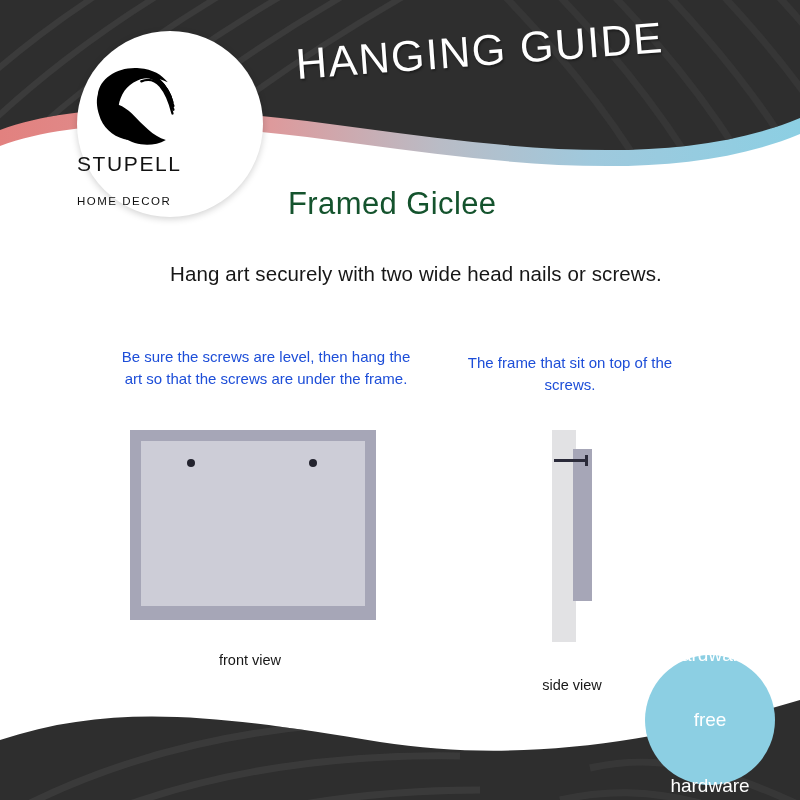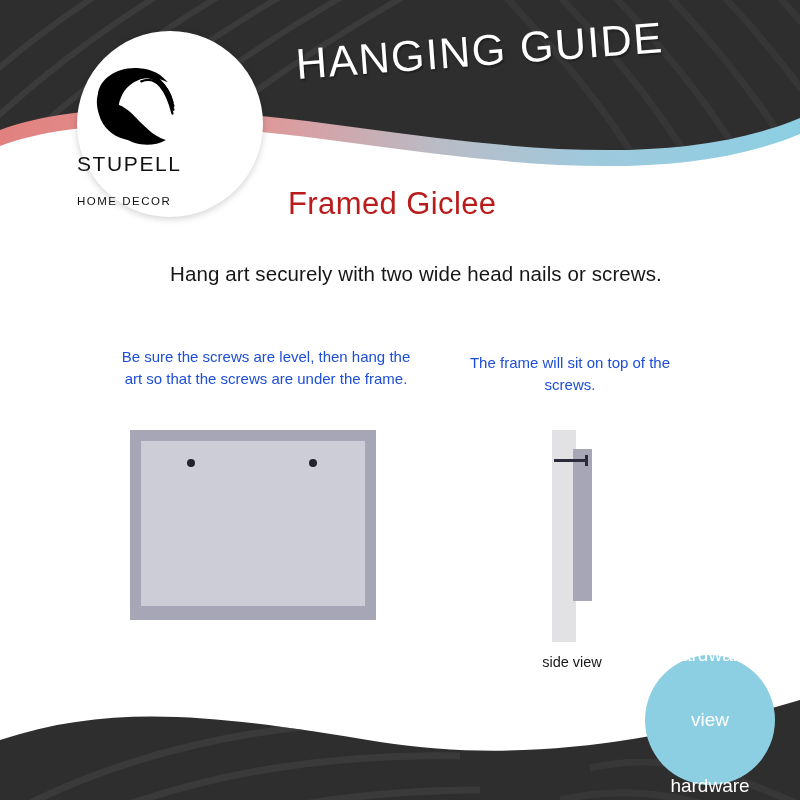--- a/index.html
+++ b/index.html
@@ -80,21 +80,21 @@
     text-shadow: 1px 2px 2px rgba(0,0,0,0.35);
     white-space: nowrap;
   }
 
   
   #product-title {
     position: absolute;
     left: 288px;
     top: 186px;
     font-size: 31px;
-    color: #b91c1c;
+    color: #14532d;
     font-weight: 400;
     letter-spacing: 0.4px;
     z-index: 20;
   }
   #lead-instruction {
     position: absolute;
     left: 16px;
     top: 262px;
     width: 800px;
     text-align: center;
@@ -118,21 +118,21 @@
   #side-caption  { left: 452px; top: 352px; width: 236px; }
 
   .view-label {
     position: absolute;
     text-align: center;
     font-size: 14.5px;
     color: #171717;
     z-index: 20;
   }
   #front-view-label { left: 160px; top: 652px; width: 180px; }
-  #side-view-label  { left: 492px; top: 654px; width: 160px; }
+  #side-view-label  { left: 492px; top: 677px; width: 160px; }
 
   
   #front-view-diagram {
     position: absolute;
     left: 130px;
     top: 430px;
     width: 246px;
     height: 190px;
     background: #a6a6b7;
     box-sizing: border-box;
@@ -315,37 +315,38 @@
     <div id="logo-subword">HOME DECOR</div>
   </div>
 
   <div id="hanging-guide-title">HANGING GUIDE</div>
 
   <div id="product-title">Framed Giclee</div>
 
   <div id="lead-instruction">Hang art securely with two wide head nails or screws.</div>
 
   <div id="front-caption" class="caption-block">Be sure the screws are level, then hang the art so that the screws are under the frame.</div>
-  <div id="side-caption" class="caption-block">The frame will sit on top of the screws.</div>
+  <div id="side-caption" class="caption-block">The frame that sit on top of the screws.</div>
 
   <div id="front-view-diagram">
     <div id="front-view-inner">
       <div id="screw-dot-left" class="screw-dot"></div>
       <div id="screw-dot-right" class="screw-dot"></div>
     </div>
   </div>
 
   <div id="side-view-diagram">
     <div id="side-wall-strip"></div>
     <div id="side-frame-strip"></div>
     <div id="side-nail"></div>
     <div id="side-nail-head"></div>
   </div>
 
+  <div id="front-view-label" class="view-label">front view</div>
   <div id="side-view-label" class="view-label">side view</div>
 
   <div id="hardware-free-badge">
     <span>hardware</span>
-    <span>view</span>
+    <span>free</span>
     <span>hardware</span>
   </div>
 
 </div>
 
 </body></html>

